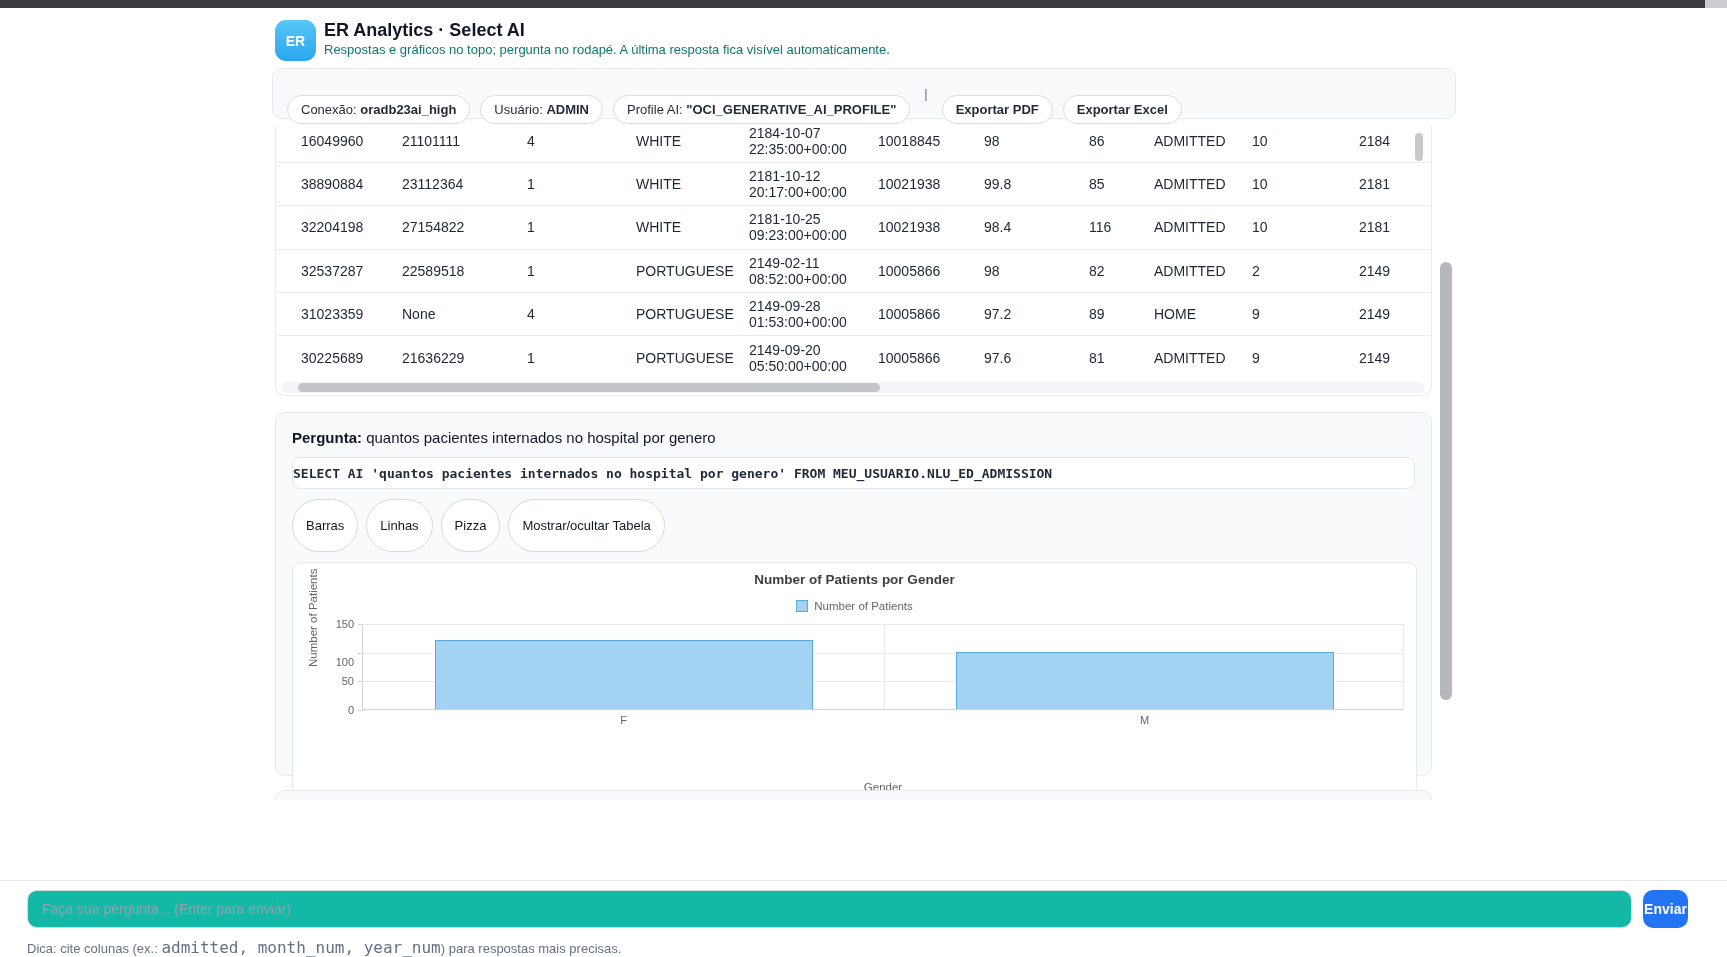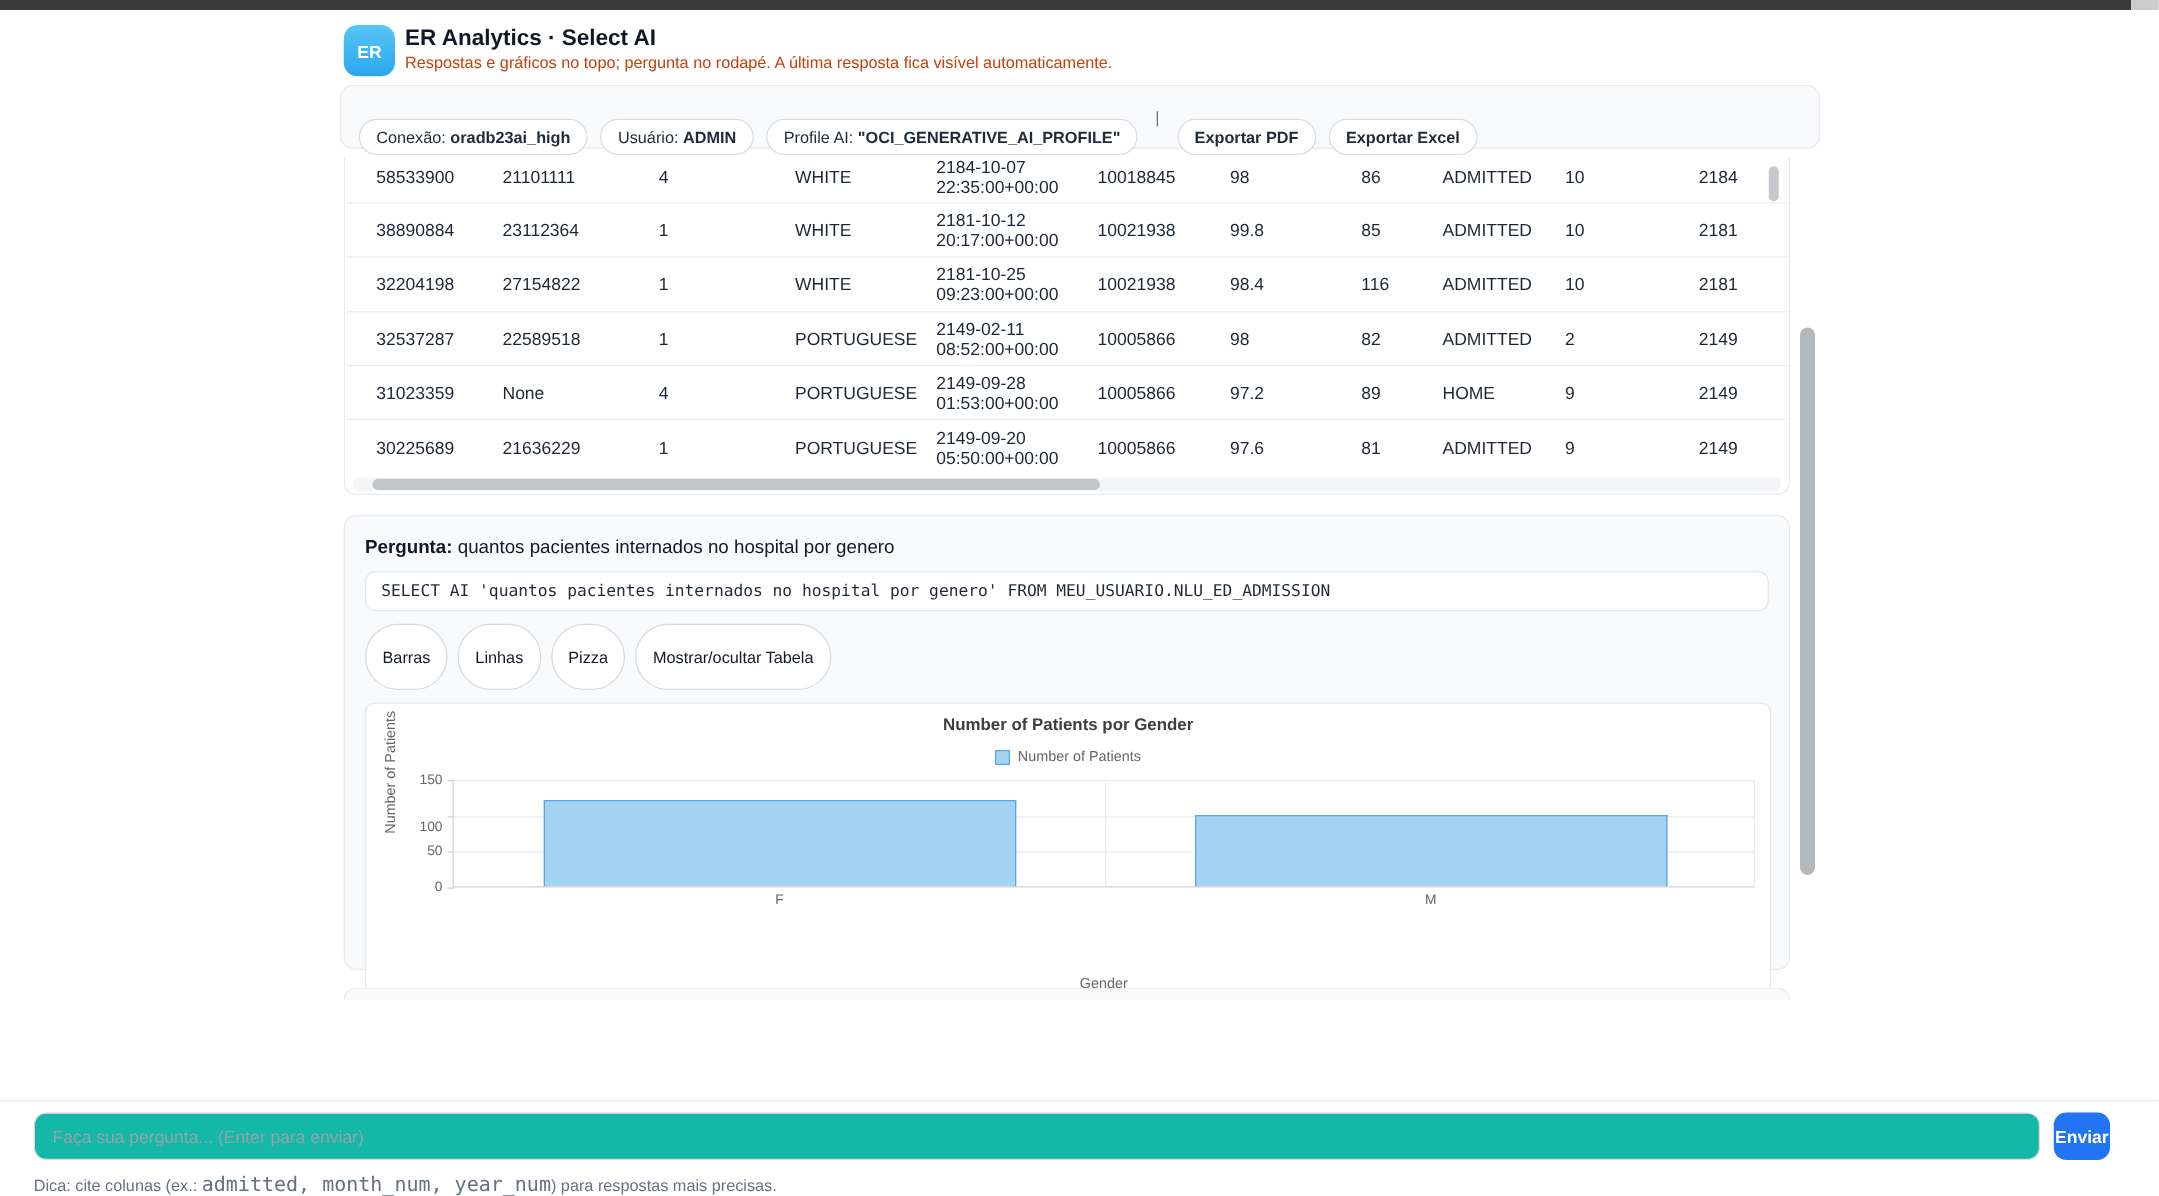--- a/index.html
+++ b/index.html
@@ -9,21 +9,21 @@
 
   
   .chrome-bar { position:absolute; left:0; top:0; width:1705px; height:8px; background:#3b3b3d; }
   .chrome-bar-cap { position:absolute; left:1705px; top:0; width:22px; height:8px; background:#caccce; }
 
   
   .app-logo { position:absolute; left:275px; top:20px; width:41px; height:41px; border-radius:11px;
               background:linear-gradient(180deg,#58c6f7,#2aa6ee); color:#fff; font-weight:bold;
               font-size:14px; display:flex; align-items:center; justify-content:center; }
   .app-title { position:absolute; left:324px; top:20px; font-size:18px; font-weight:bold; color:#101828; }
-  .app-subtitle { position:absolute; left:324px; top:42px; font-size:13px; color:#c2410c; }
+  .app-subtitle { position:absolute; left:324px; top:42px; font-size:13px; color:#0f766e; }
 
   
   .toolbar-card { position:absolute; left:272px; top:68px; width:1184px; height:51px;
                   background:#f9fafb; border:1px solid #e7e9ec; border-radius:10px;
                   display:flex; align-items:center; gap:10px; padding:0 14px; }
   .chip { background:#fff; border:1px solid #d9dde2; border-radius:999px; padding:6px 13px;
           font-size:13px; color:#1f2937; white-space:nowrap;margin-top:31px; }
   .chip b { font-weight:bold; }
   .chip.btn { font-weight:bold; cursor:pointer; }
   .pipe { color:#6b7280; font-size:13px; padding:0 4px; }
@@ -46,22 +46,22 @@
                    background:#c3c5c9; border-radius:5px; }
   .tbl-vscroll-thumb { position:absolute; right:8px; top:7px; width:8px; height:28px;
                        background:#c6c8cc; border-radius:4px; }
 
   
   .question-card { position:absolute; left:275px; top:412px; width:1157px; height:364px;
                    background:#f9fafb; border:1px solid #e7e9ec; border-radius:10px; padding:14px 16px; }
   .q-line { font-size:15px; color:#101828; margin-top:2px; }
   .q-line .q-label { font-weight:bold; }
   .sql-box { margin-top:11px; background:#fff; border:1px solid #e2e5e9; border-radius:8px;
-             height:32px; display:flex; align-items:center; padding:0 12px;
-             font-family:"DejaVu Sans Mono","Liberation Mono",monospace; font-size:13px; color:#1f2937; }
+             height:32px; display:flex; align-items:center; padding:0 0;
+             font-family:"DejaVu Sans Mono","Liberation Mono",monospace; font-size:13px; color:#1f2937;font-weight:bold; }
   .chart-buttons { display:flex; gap:8px; margin-top:10px; }
   .pill-btn { background:#fff; border:1px solid #d6dade; border-radius:999px; padding:18px 13px;
               font-size:13px; color:#111827; cursor:pointer; white-space:nowrap; }
 
   
   .chart-card { position:relative; margin-top:10px; width:1125px; height:233px;
                 background:#fff; border:1px solid #e7e9ec; border-radius:8px; }
   .chart-title { position:absolute; left:0; right:0; top:9px; text-align:center;
                  font-size:13.5px; font-weight:bold; color:#3c4043; }
   .chart-legend { position:absolute; left:0; right:0; top:37px; display:flex;
@@ -124,21 +124,21 @@
     <span class="chip"><span>Profile AI:</span>&nbsp;<b>"OCI_GENERATIVE_AI_PROFILE"</b></span>
     <span class="pipe">|</span>
     <span class="chip btn">Exportar PDF</span>
     <span class="chip btn">Exportar Excel</span>
   </div>
 
   <div class="table-card">
     <div class="table-clip">
       <div class="trows" id="table-rows">
           <div class="trow">
-            <div>58533900</div>
+            <div>16049960</div>
             <div>21101111</div>
             <div>4</div>
             <div>WHITE</div>
             <div class="cell-date">
               <div>2184-10-07</div>
               <div>22:35:00+00:00</div>
             </div>
             <div>10018845</div>
             <div>98</div>
             <div>86</div>

